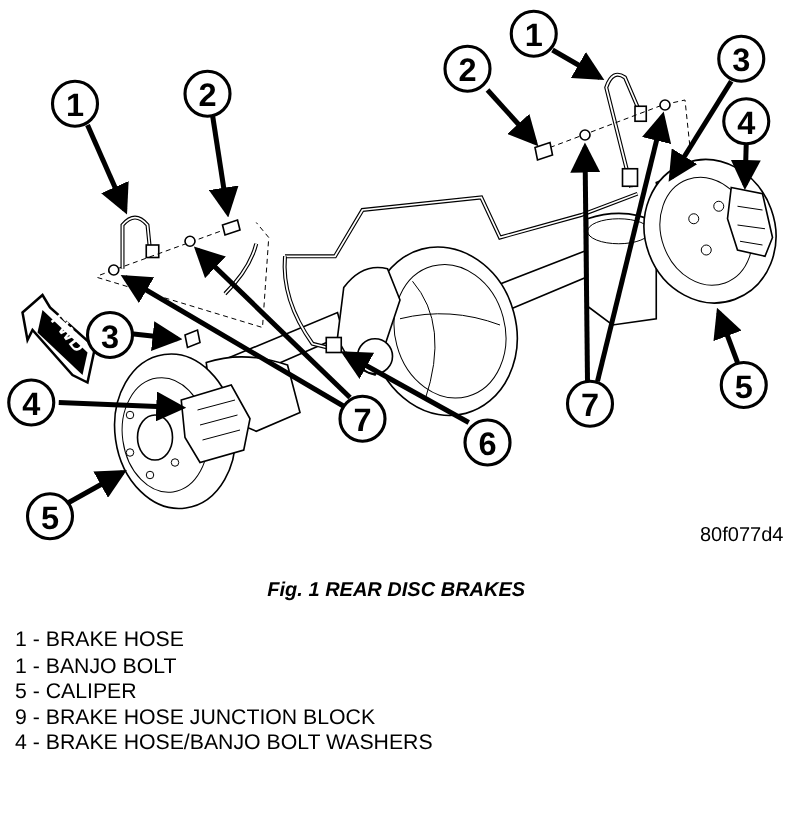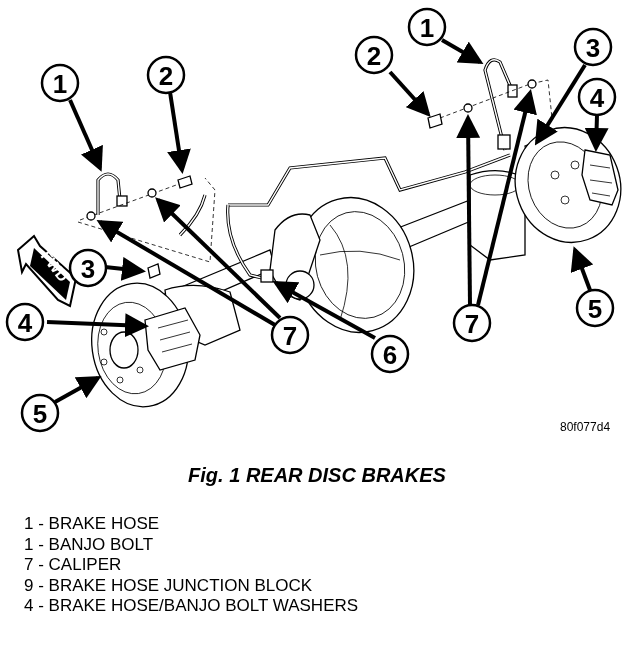--- a/index.html
+++ b/index.html
@@ -8,23 +8,23 @@
   .callout-circle { fill: #fff; stroke: #000; stroke-width: 2.5; }
   .callout-num { font-family: "Liberation Sans", sans-serif; font-weight: bold; font-size: 26px; text-anchor: middle; dominant-baseline: central; fill: #000; }
   .leader { stroke: #000; stroke-width: 4; fill: none; }
   .arrowhead { fill: #000; }
   .part { fill: #fff; stroke: #000; stroke-width: 1.3; }
   .part-thin { fill: none; stroke: #000; stroke-width: 0.8; }
   .dash { fill: none; stroke: #000; stroke-width: 0.8; stroke-dasharray: 4 3; }
   .line-thick { fill: none; stroke: #000; stroke-width: 3.2; }
   .line-white { fill: none; stroke: #fff; stroke-width: 1.4; }
   .fwd-text { font-family: "Liberation Sans", sans-serif; font-weight: bold; font-size: 15px; fill: #000; }
-  #figure-code { position: absolute; left: 560px; top: 420px; font-size: 12px; }
-  #fig-title { position: absolute; left: 0; width: 634px; top: 464px; text-align: center; font-size: 20px; font-weight: bold; font-style: italic; }
-  #legend { position: absolute; left: 12px; top: 502px; margin: 12px; padding: 0; list-style: none; }
+  #figure-code { position: absolute; left: 560px; top: 420px; font-size: 16px; }
+  #fig-title { position: absolute; left: 0; width: 634px; top: 464px; text-align: center; font-size: 16px; font-weight: bold; font-style: italic; }
+  #legend { position: absolute; left: 12px; top: 502px; margin: 0; padding: 0; list-style: none; }
   #legend li { font-size: 17px; line-height: 20.6px; white-space: nowrap; }
 </style>
 </head>
 <body>
 
 <svg id="diagram" viewBox="0 0 634 450" xmlns="http://www.w3.org/2000/svg">
   <defs>
     <marker id="ah" markerWidth="6" markerHeight="6" refX="5" refY="3" orient="auto" markerUnits="strokeWidth">
       <path d="M0,0 L6,3 L0,6 Z" class="arrowhead"></path>
     </marker>
@@ -199,16 +199,16 @@
   </g>
 </svg>
 
 <div id="figure-code">80f077d4</div>
 
 <div id="fig-title">Fig. 1 REAR DISC BRAKES</div>
 
 <ul id="legend">
   <li>1 - BRAKE HOSE</li>
   <li>1 - BANJO BOLT</li>
-  <li>7 - CALIPER</li>
+  <li>5 - CALIPER</li>
   <li>9 - BRAKE HOSE JUNCTION BLOCK</li>
   <li>4 - BRAKE HOSE/BANJO BOLT WASHERS</li>
 </ul>
 
 </body></html>

